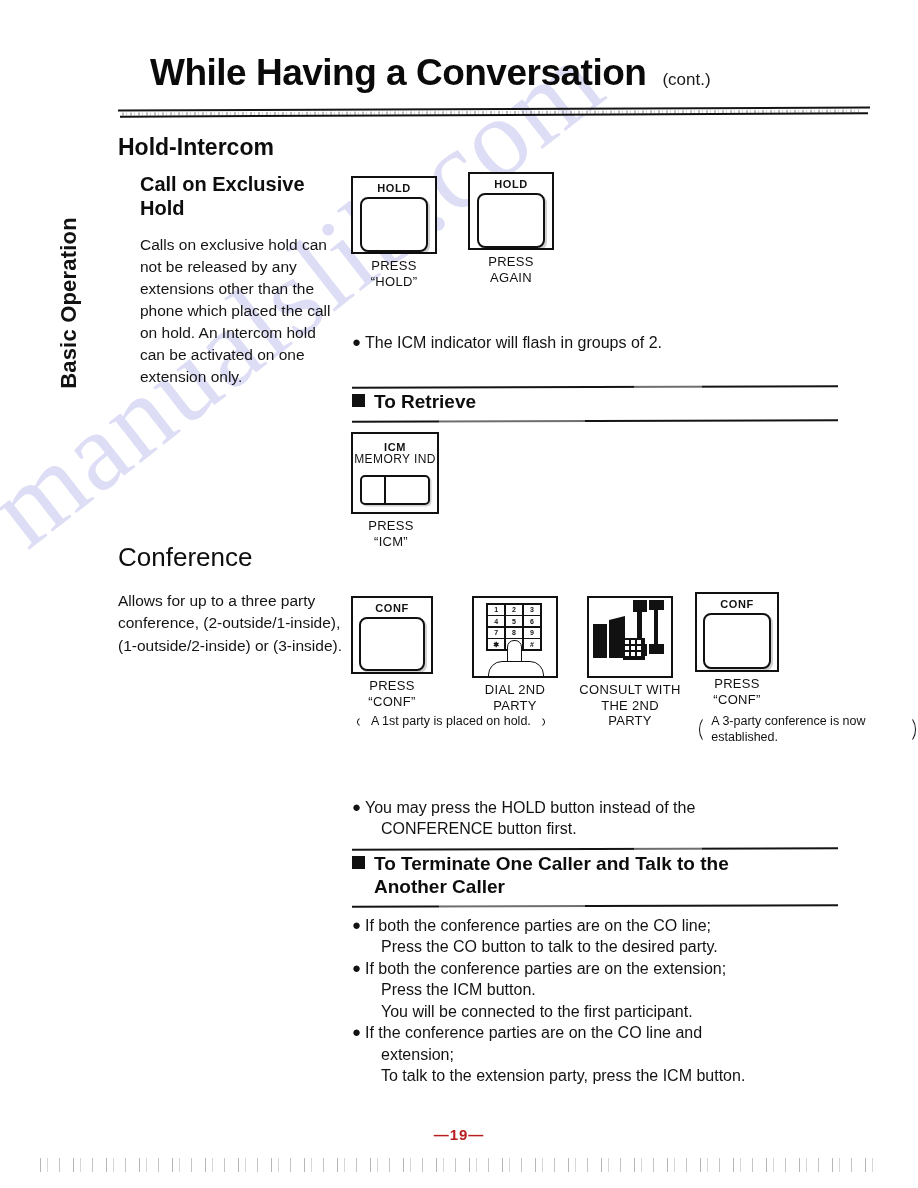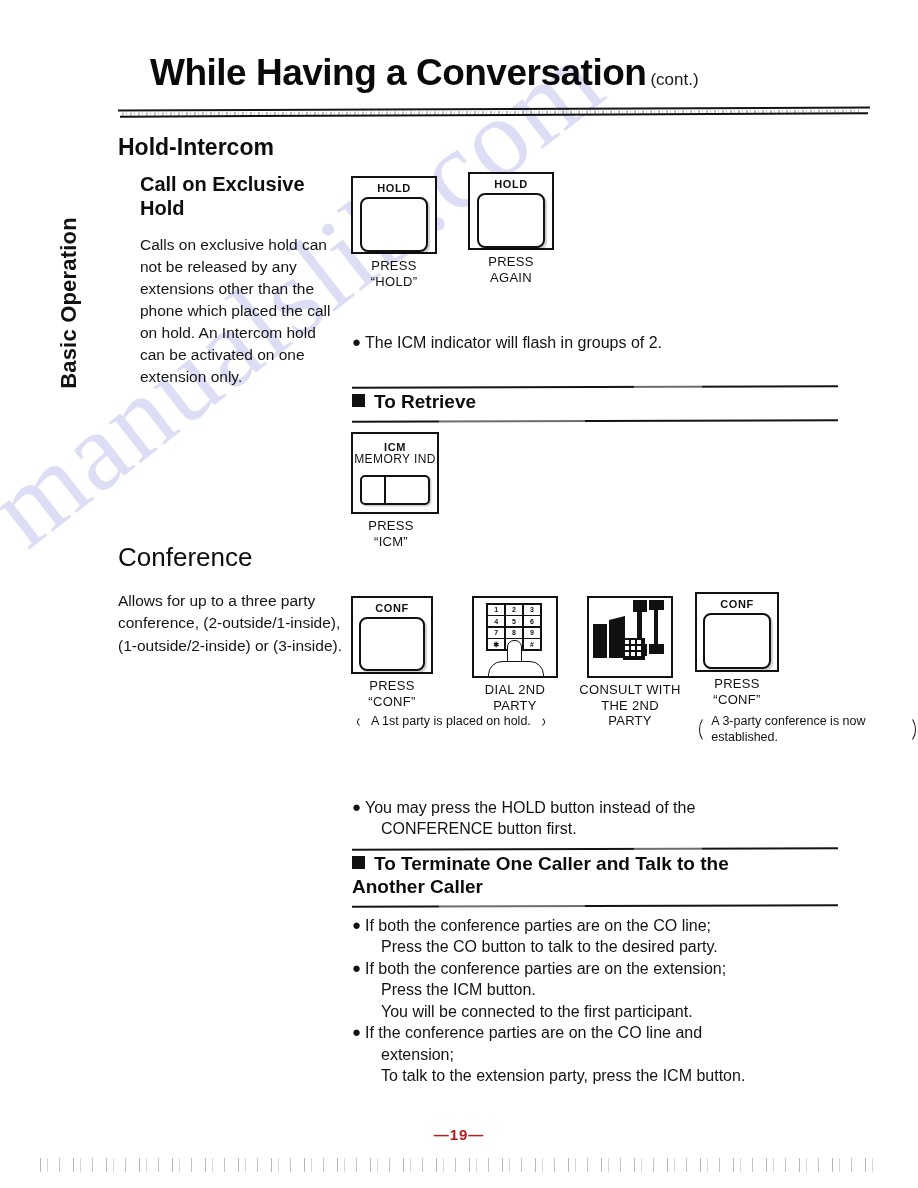--- a/index.html
+++ b/index.html
@@ -50,21 +50,21 @@
     align-items: baseline;
   }
   .doc-title {
     font-size: 37px;
     font-weight: bold;
     letter-spacing: -0.5px;
     color: #0a0a0a;
   }
   .doc-title-cont {
     font-size: 17px;
-    margin-left: 4px;
+    margin-left: 16px;
     color: #1a1a1a;
   }
   .header-rule {
     position: absolute;
     left: 118px;
     top: 108px;
     width: 752px;
     height: 9px;
   }
   .header-rule .r1 {
@@ -534,21 +534,21 @@
       <span class="dot">●</span>
       <span class="txt">You may press the HOLD button instead of the</span>
     </div>
     <div class="cont">CONFERENCE button first.</div>
   </div>
 
   <div class="subsec" id="sub-terminate">
     <div class="line-top"></div>
     <div class="subsec-title">
       <span class="sq"></span><span>To Terminate One Caller and Talk to the</span>
-      <div style="">Another Caller</div>
+      <div style="margin-left:22px">Another Caller</div>
     </div>
     <div class="line-bottom"></div>
   </div>
 
   <div class="bullet-line" id="b-final">
     <div>
       <div class="bl">
         <span class="dot">●</span>
         <span class="txt">If both the conference parties are on the  CO line;</span>
       </div>

